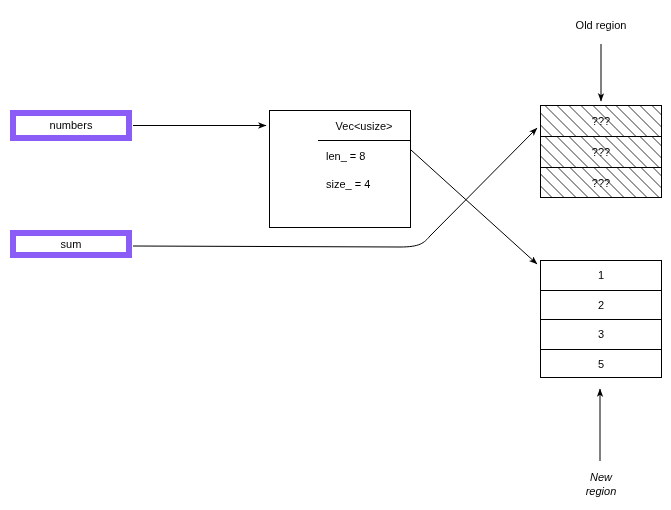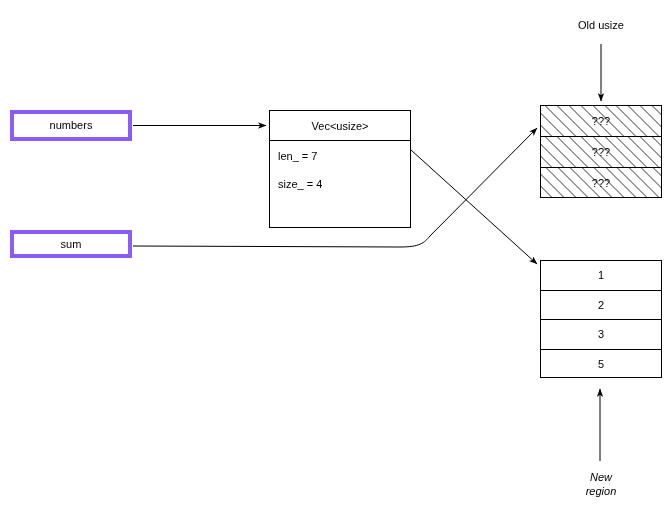--- a/index.html
+++ b/index.html
@@ -18,21 +18,21 @@
   #canvas {
     position: absolute;
     left: 0;
     top: 0;
     width: 671px;
     height: 510px;
   }
   .node {
     position: absolute;
     box-sizing: border-box;
-    border: 4px solid #8b5cf6;
+    border: 6px solid #8b5cf6;
     background: #ffffff;
     display: flex;
     align-items: center;
     justify-content: center;
     font-size: 11px;
     line-height: 13px;
     color: #000000;
     text-align: center;
   }
   
@@ -42,20 +42,21 @@
   
   #vec-struct {
     position: absolute;
     left: 269px;
     top: 110px;
     width: 142px;
     height: 118px;
     box-sizing: border-box;
     border: 1px solid #000000;
     background: #ffffff;
+    padding-left: 48px;
   }
   #vec-header {
     box-sizing: border-box;
     height: 30px;
     border-bottom: 1px solid #000000;
     display: flex;
     align-items: center;
     justify-content: center;
     font-size: 11px;
     color: #000000;
@@ -147,21 +148,21 @@
 
 <div class="node" id="box-sum">
   <span>sum</span>
 </div>
 
 <div id="vec-struct">
   <div id="vec-header">
     <span>Vec&lt;usize&gt;</span>
   </div>
   <div id="vec-body">
-    <div class="vec-field">len_ = 7</div>
+    <div class="vec-field">len_ = 8</div>
     <div class="vec-field">size_ = 4</div>
   </div>
 </div>
 
 <div class="region" id="region-old">
   <div class="cell hatched">
     <span class="cell-text">???</span>
   </div>
   <div class="cell hatched">
     <span class="cell-text">???</span>
@@ -179,16 +180,16 @@
     <span class="cell-text">2</span>
   </div>
   <div class="cell">
     <span class="cell-text">3</span>
   </div>
   <div class="cell">
     <span class="cell-text">5</span>
   </div>
 </div>
 
-<div class="caption" id="label-old-region">Old usize</div>
+<div class="caption" id="label-old-region">Old region</div>
 
 <div class="caption" id="label-new-region">New
 region</div>
 
 </body></html>

